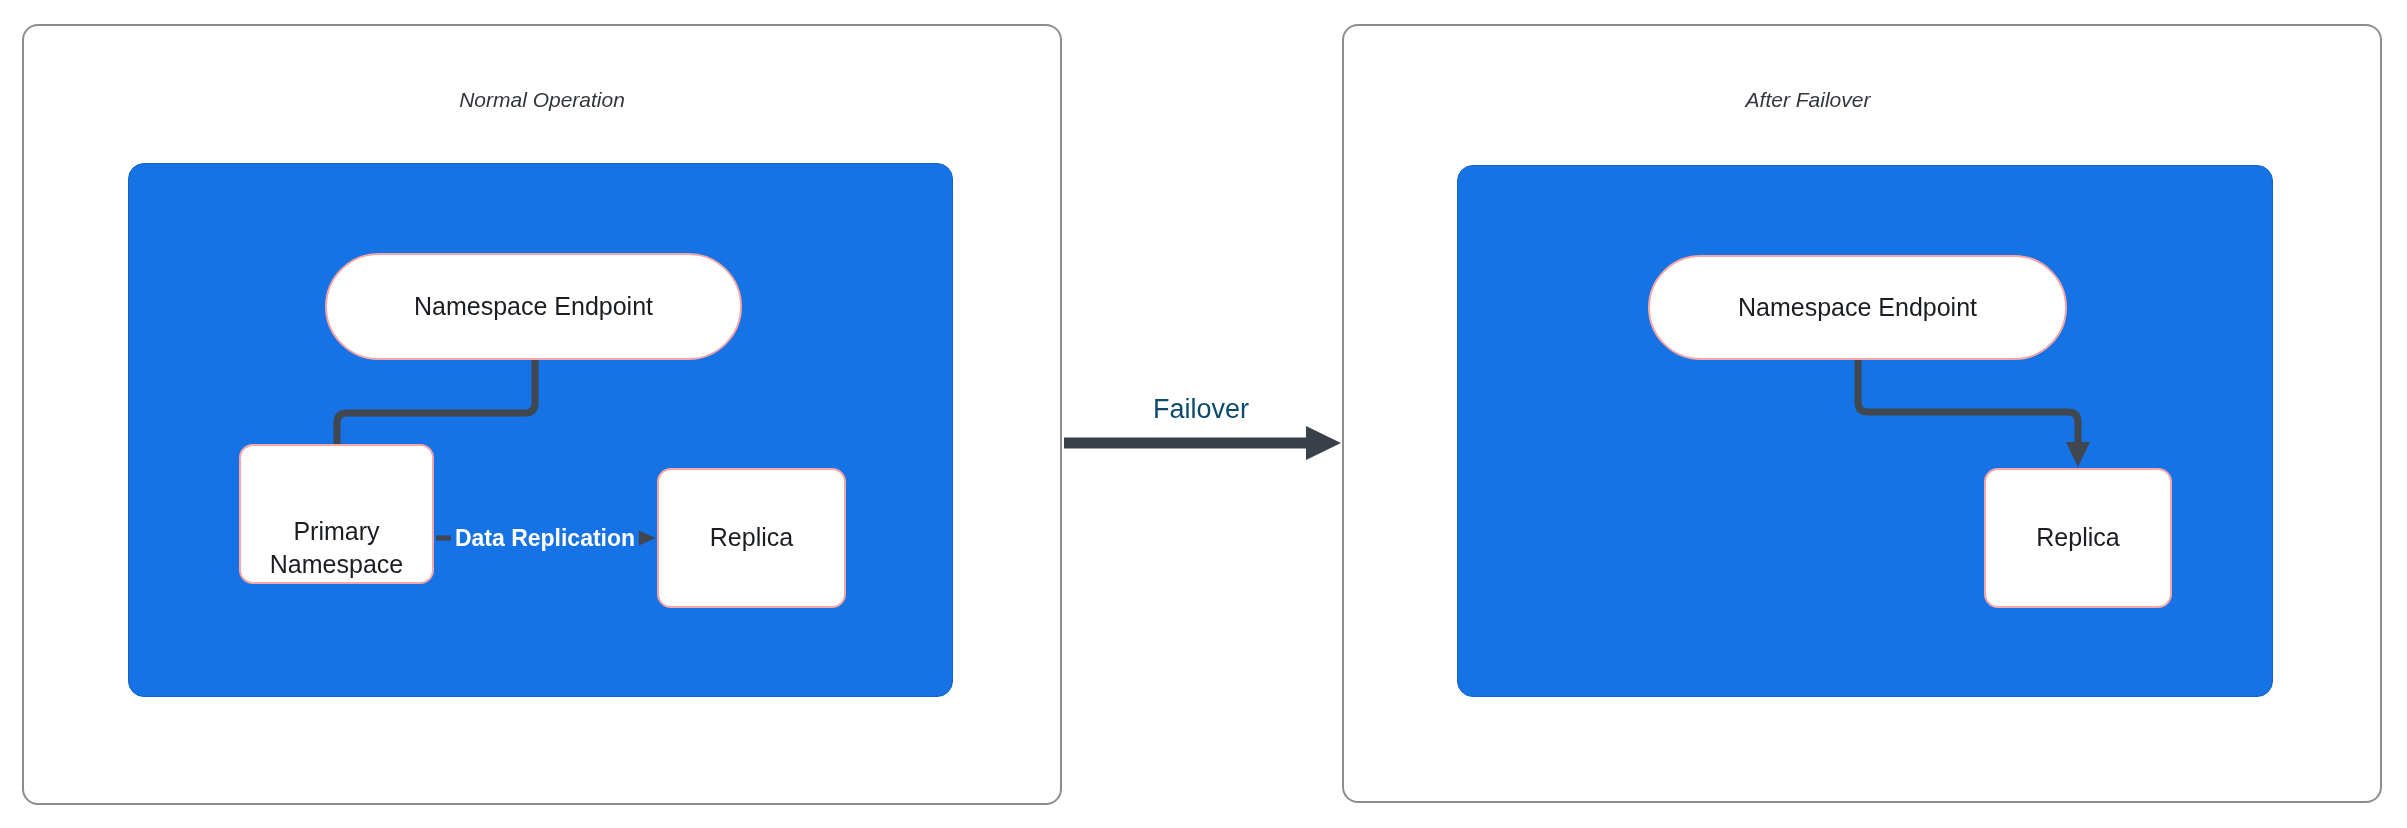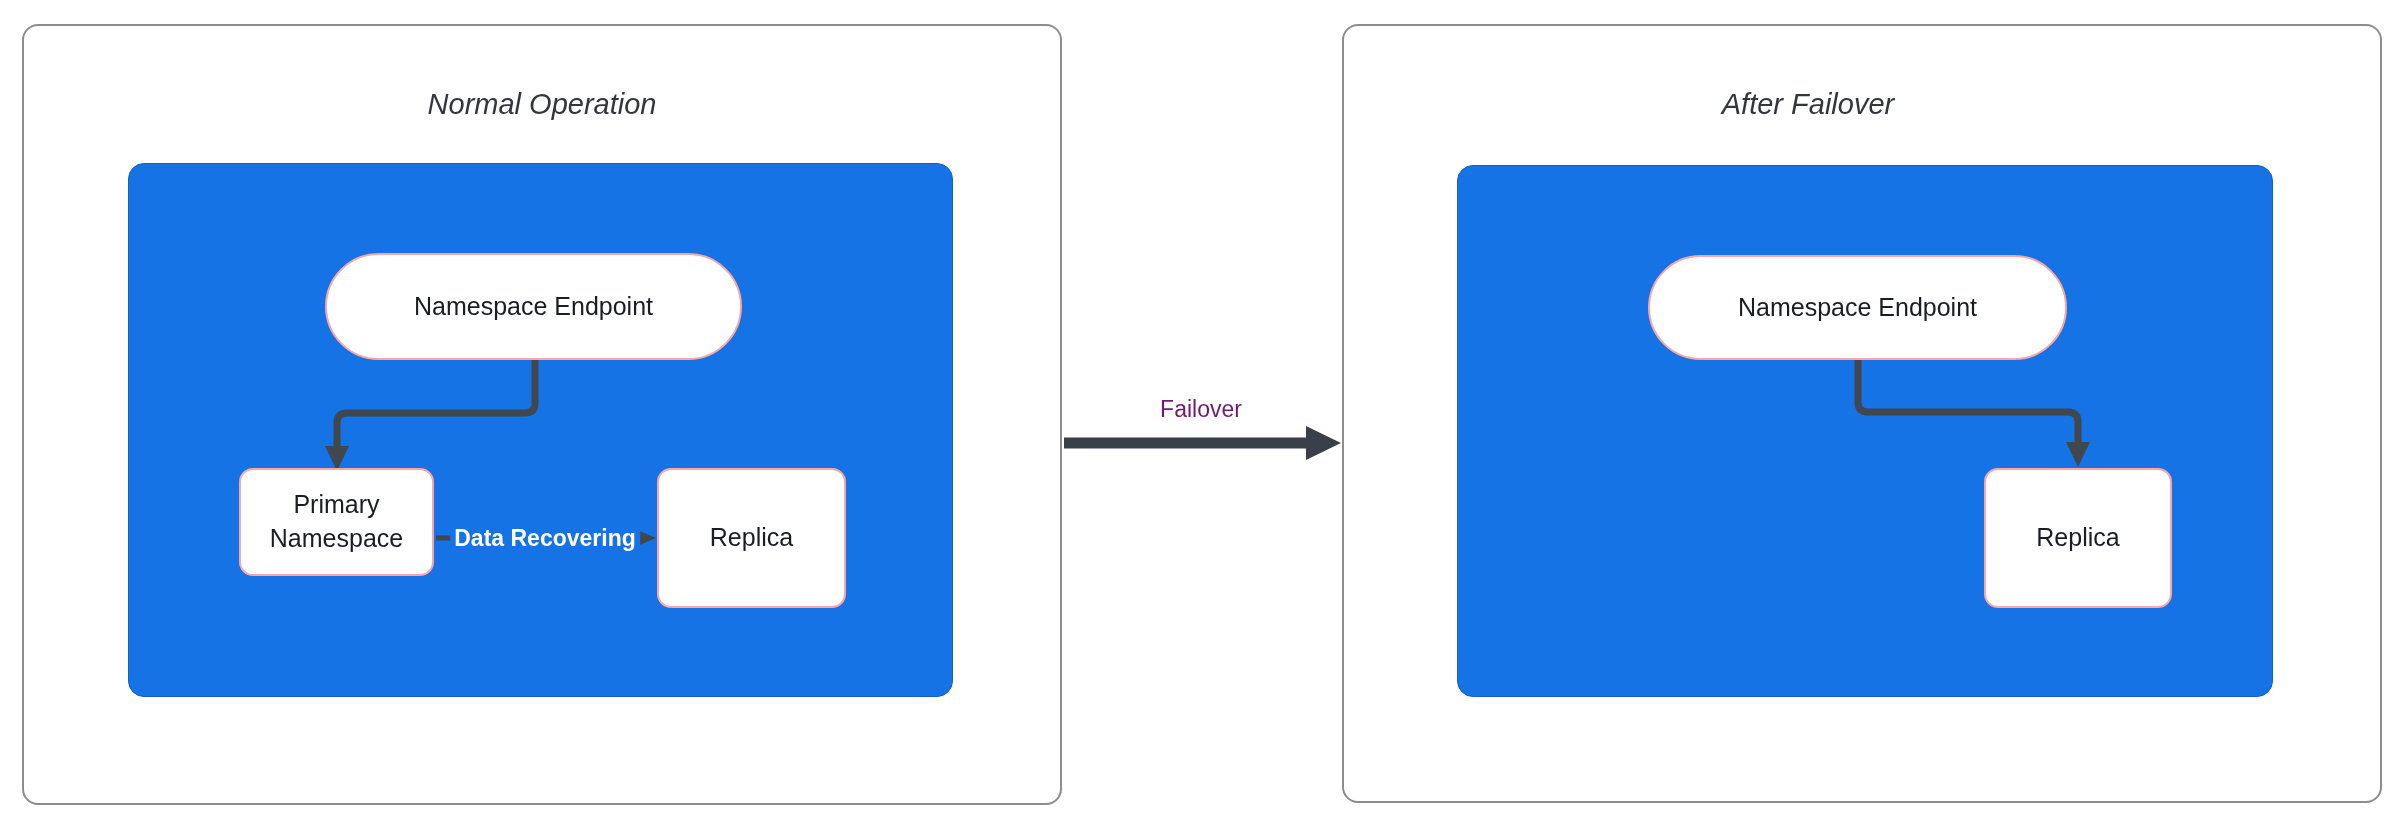--- a/index.html
+++ b/index.html
@@ -19,21 +19,21 @@
     position: absolute;
     background: #ffffff;
     border: 2px solid #8d8d8d;
     border-radius: 16px;
     box-sizing: border-box;
   }
   .panel-title {
     position: absolute;
     text-align: center;
     font-style: italic;
-    font-size: 29px;
+    font-size: 21px;
     color: #33373c;
   }
   .blue-box {
     position: absolute;
     background: #1673e6;
     border: 1px solid #1263c7;
     border-radius: 16px;
     box-sizing: border-box;
   }
   .overlay {
@@ -71,22 +71,22 @@
     color: #ffffff;
     font-weight: bold;
     font-size: 23px;
     background: #1673e6;
     padding: 2px 4px;
     white-space: nowrap;
   }
   .failover-label {
     position: absolute;
     transform: translate(-50%, -50%);
-    font-size: 23px;
-    color: #701a75;
+    font-size: 27px;
+    color: #0c4a6e;
     white-space: nowrap;
   }
 </style>
 </head>
 <body>
 
 <div class="canvas">
 
   <div class="panel" style="left:22px; top:24px; width:1040px; height:781px;"></div>
   <div class="panel" style="left:1342px; top:24px; width:1040px; height:779px;"></div>
@@ -108,30 +108,30 @@
     <line x1="1064" y1="443" x2="1310" y2="443" stroke="#3a4049" stroke-width="11"></line>
     <polygon points="1306,426 1306,460 1341,443" fill="#3a4049"></polygon>
 
     <path d="M 1858 360 L 1858 402 Q 1858 412 1868 412 L 2068 412 Q 2078 412 2078 422 L 2078 444" fill="none" stroke="#40474f" stroke-width="7"></path>
     <polygon points="2066,442 2090,442 2078,467" fill="#40474f"></polygon>
   </svg>
 
   <div class="node stadium" style="left:325px; top:253px; width:417px; height:107px;">
     <span>Namespace Endpoint</span>
   </div>
-  <div class="node rect" style="left:239px; top:468px; width:195px; height:108px;">
+  <div class="node rect" style="left:239px; top:444px; width:195px; height:140px;align-items:flex-end;">
     <span>Primary Namespace</span>
   </div>
   <div class="node rect" style="left:657px; top:468px; width:189px; height:140px;">
     <span>Replica</span>
   </div>
 
   <div class="node stadium" style="left:1648px; top:255px; width:419px; height:105px;">
     <span>Namespace Endpoint</span>
   </div>
   <div class="node rect" style="left:1984px; top:468px; width:188px; height:140px;">
     <span>Replica</span>
   </div>
 
-  <div class="edge-label" style="left:545px; top:538px;">Data Recovering</div>
+  <div class="edge-label" style="left:545px; top:538px;">Data Replication</div>
   <div class="failover-label" style="left:1201px; top:409px;">Failover</div>
 
 </div>
 
 </body></html>

